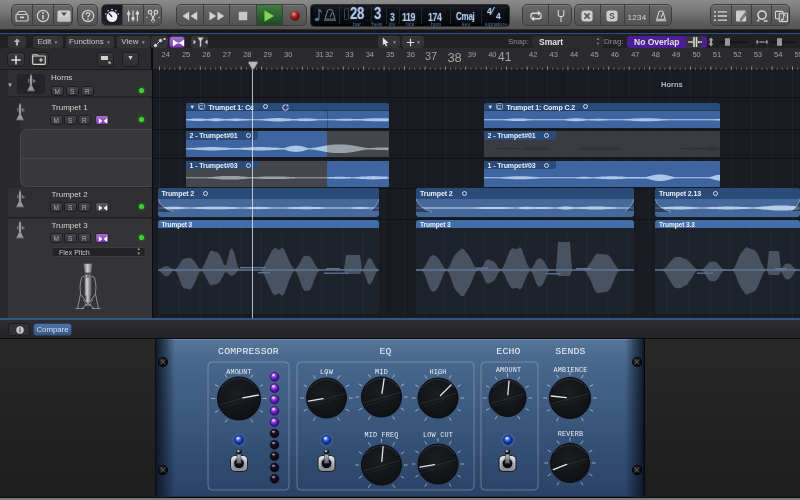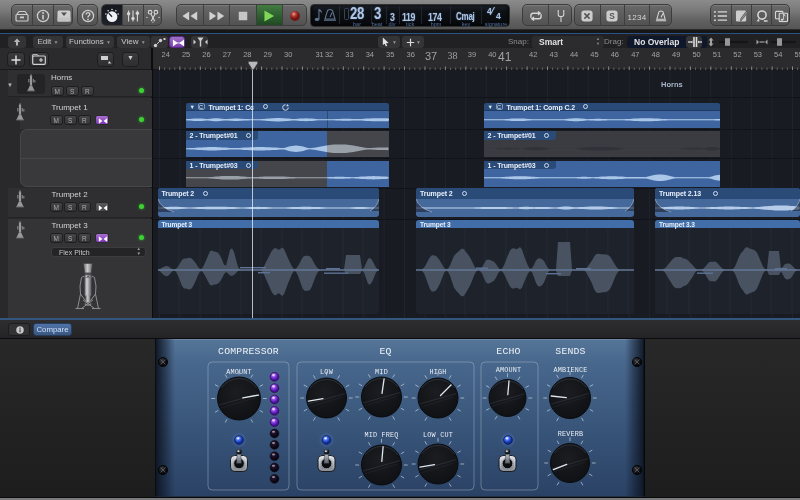--- a/index.html
+++ b/index.html
@@ -299,21 +299,21 @@
       <path d="M5.5 1 L5.5 10 M1 5.5 L10 5.5" stroke="#dcdcde" stroke-width="1.5"></path>
     </svg>
     <span style="position:absolute;right:3px;top:2.8px;font-size:5px;color:#909092;">▼</span>
   </div>
 <div class="abs" style="left:508px;top:37px;font-size:8px;color:#8e8e90;">Snap:</div>
 <div class="abs" style="left:532px;top:36px;width:72px;height:11.5px;border-radius:3px;background:#2c2c2e;color:#e2e2e4;font-size:8.5px;font-weight:bold;">
     <span style="position:absolute;left:7px;top:1.2px;">Smart</span>
     <span style="position:absolute;right:4px;top:0px;font-size:4px;color:#8e8e90;line-height:5px;">▲<br>▼</span>
   </div>
 <div class="abs" style="left:604px;top:37px;font-size:8px;color:#8e8e90;">Drag:</div>
-<div class="abs" style="left:627px;top:36px;width:80px;height:11.5px;border-radius:3px;background:#0f172a;color:#e2e2e4;font-size:8.5px;font-weight:bold;">
+<div class="abs" style="left:627px;top:36px;width:80px;height:11.5px;border-radius:3px;background:#4c1d95;color:#e2e2e4;font-size:8.5px;font-weight:bold;">
     <span style="position:absolute;left:7px;top:1.2px;">No Overlap</span>
     <span style="position:absolute;right:4px;top:0px;font-size:4px;color:#8e8e90;line-height:5px;">▲<br>▼</span>
   </div>
 <div class="abs" style="left:686px;top:36px;width:16px;height:11.5px;border-radius:3px;background:#343436;">
     <svg width="14" height="10" viewBox="0 0 14 10" style="position:absolute;left:2px;top:1px;">
       <g stroke="#dcdcdc">
         <line x1="6" y1="0" x2="6" y2="10" stroke-width="1.6"></line>
         <line x1="8.5" y1="0" x2="8.5" y2="10" stroke-width="1.6"></line>
         <line x1="0" y1="5" x2="4" y2="5" stroke-width="1.3"></line>
         <line x1="10.5" y1="5" x2="14" y2="5" stroke-width="1.3"></line>
@@ -489,21 +489,21 @@
 <div class="abs" style="left:243.2px;top:50px;font-size:7.5px;color:#a2a2a4;">28</div>
 <div class="abs" style="left:263.6px;top:50px;font-size:7.5px;color:#a2a2a4;">29</div>
 <div class="abs" style="left:284.0px;top:50px;font-size:7.5px;color:#a2a2a4;">30</div>
 <div class="abs" style="left:304.4px;top:50px;font-size:7.5px;color:#a2a2a4;margin-left:11px;">31</div>
 <div class="abs" style="left:324.9px;top:50px;font-size:7.5px;color:#a2a2a4;">32</div>
 <div class="abs" style="left:345.3px;top:50px;font-size:7.5px;color:#a2a2a4;">33</div>
 <div class="abs" style="left:365.7px;top:50px;font-size:7.5px;color:#a2a2a4;">34</div>
 <div class="abs" style="left:386.1px;top:50px;font-size:7.5px;color:#a2a2a4;">35</div>
 <div class="abs" style="left:406.5px;top:50px;font-size:7.5px;color:#a2a2a4;">36</div>
 <div class="abs" style="left:425px;top:50px;font-size:11px;color:#a2a2a4;">37</div>
-<div class="abs" style="left:447.4px;top:50px;font-size:10px;color:#a2a2a4;font-family:Liberation Serif, serif;">38</div>
+<div class="abs" style="left:447.4px;top:50px;font-size:13px;color:#a2a2a4;">38</div>
 <div class="abs" style="left:467.8px;top:50px;font-size:7.5px;color:#a2a2a4;">39</div>
 <div class="abs" style="left:488.2px;top:50px;font-size:7.5px;color:#a2a2a4;">40</div>
 <div class="abs" style="left:498px;top:50px;font-size:12px;color:#a2a2a4;">41</div>
 <div class="abs" style="left:529.1px;top:50px;font-size:7.5px;color:#a2a2a4;">42</div>
 <div class="abs" style="left:549.5px;top:50px;font-size:7.5px;color:#a2a2a4;">43</div>
 <div class="abs" style="left:569.9px;top:50px;font-size:7.5px;color:#a2a2a4;">44</div>
 <div class="abs" style="left:590.3px;top:50px;font-size:7.5px;color:#a2a2a4;">45</div>
 <div class="abs" style="left:610.7px;top:50px;font-size:7.5px;color:#a2a2a4;">46</div>
 <div class="abs" style="left:631.2px;top:50px;font-size:7.5px;color:#a2a2a4;">47</div>
 <div class="abs" style="left:651.6px;top:50px;font-size:7.5px;color:#a2a2a4;">48</div>

